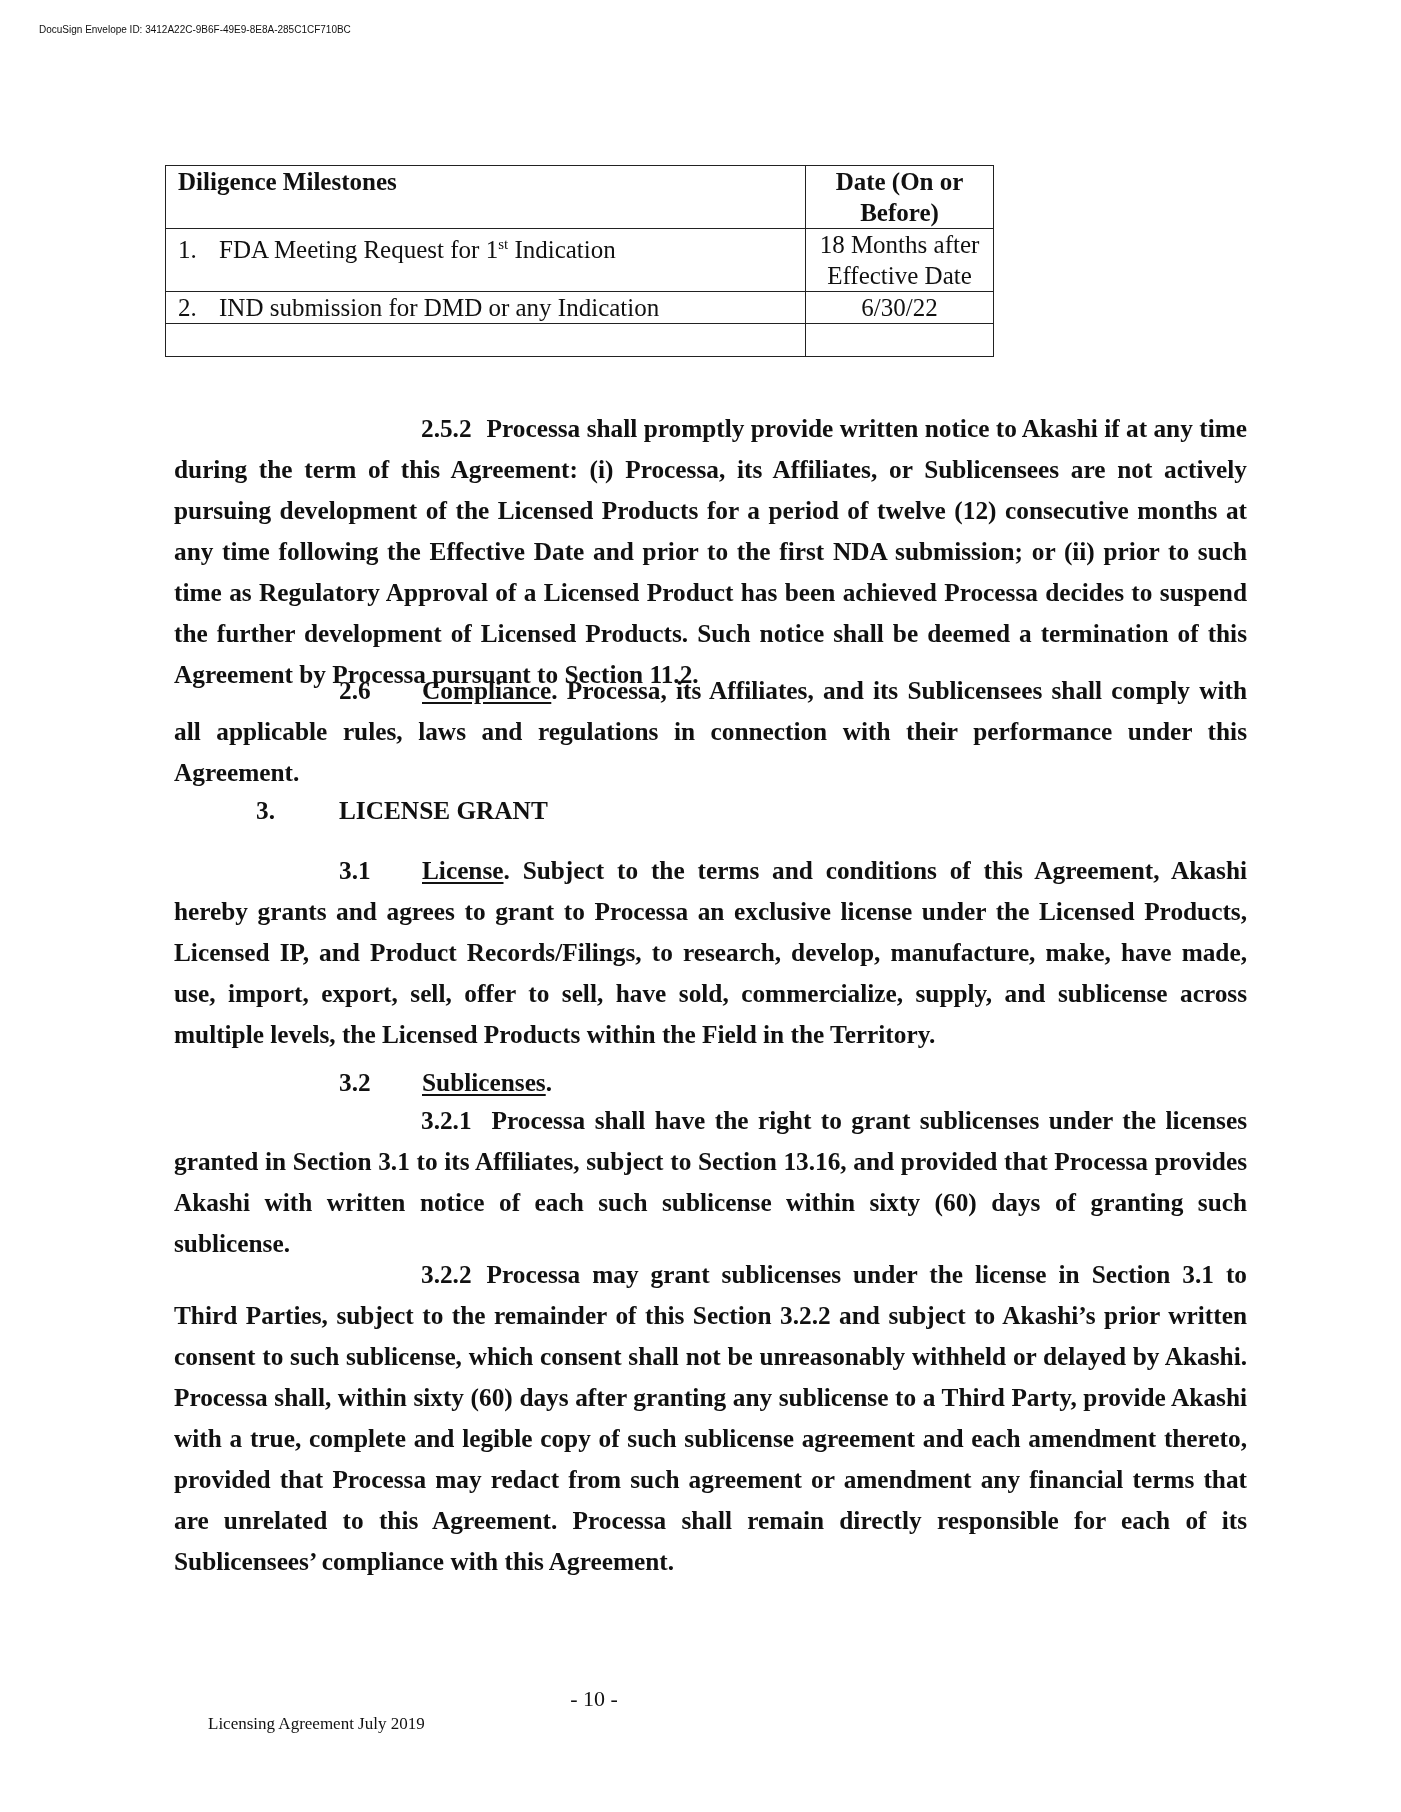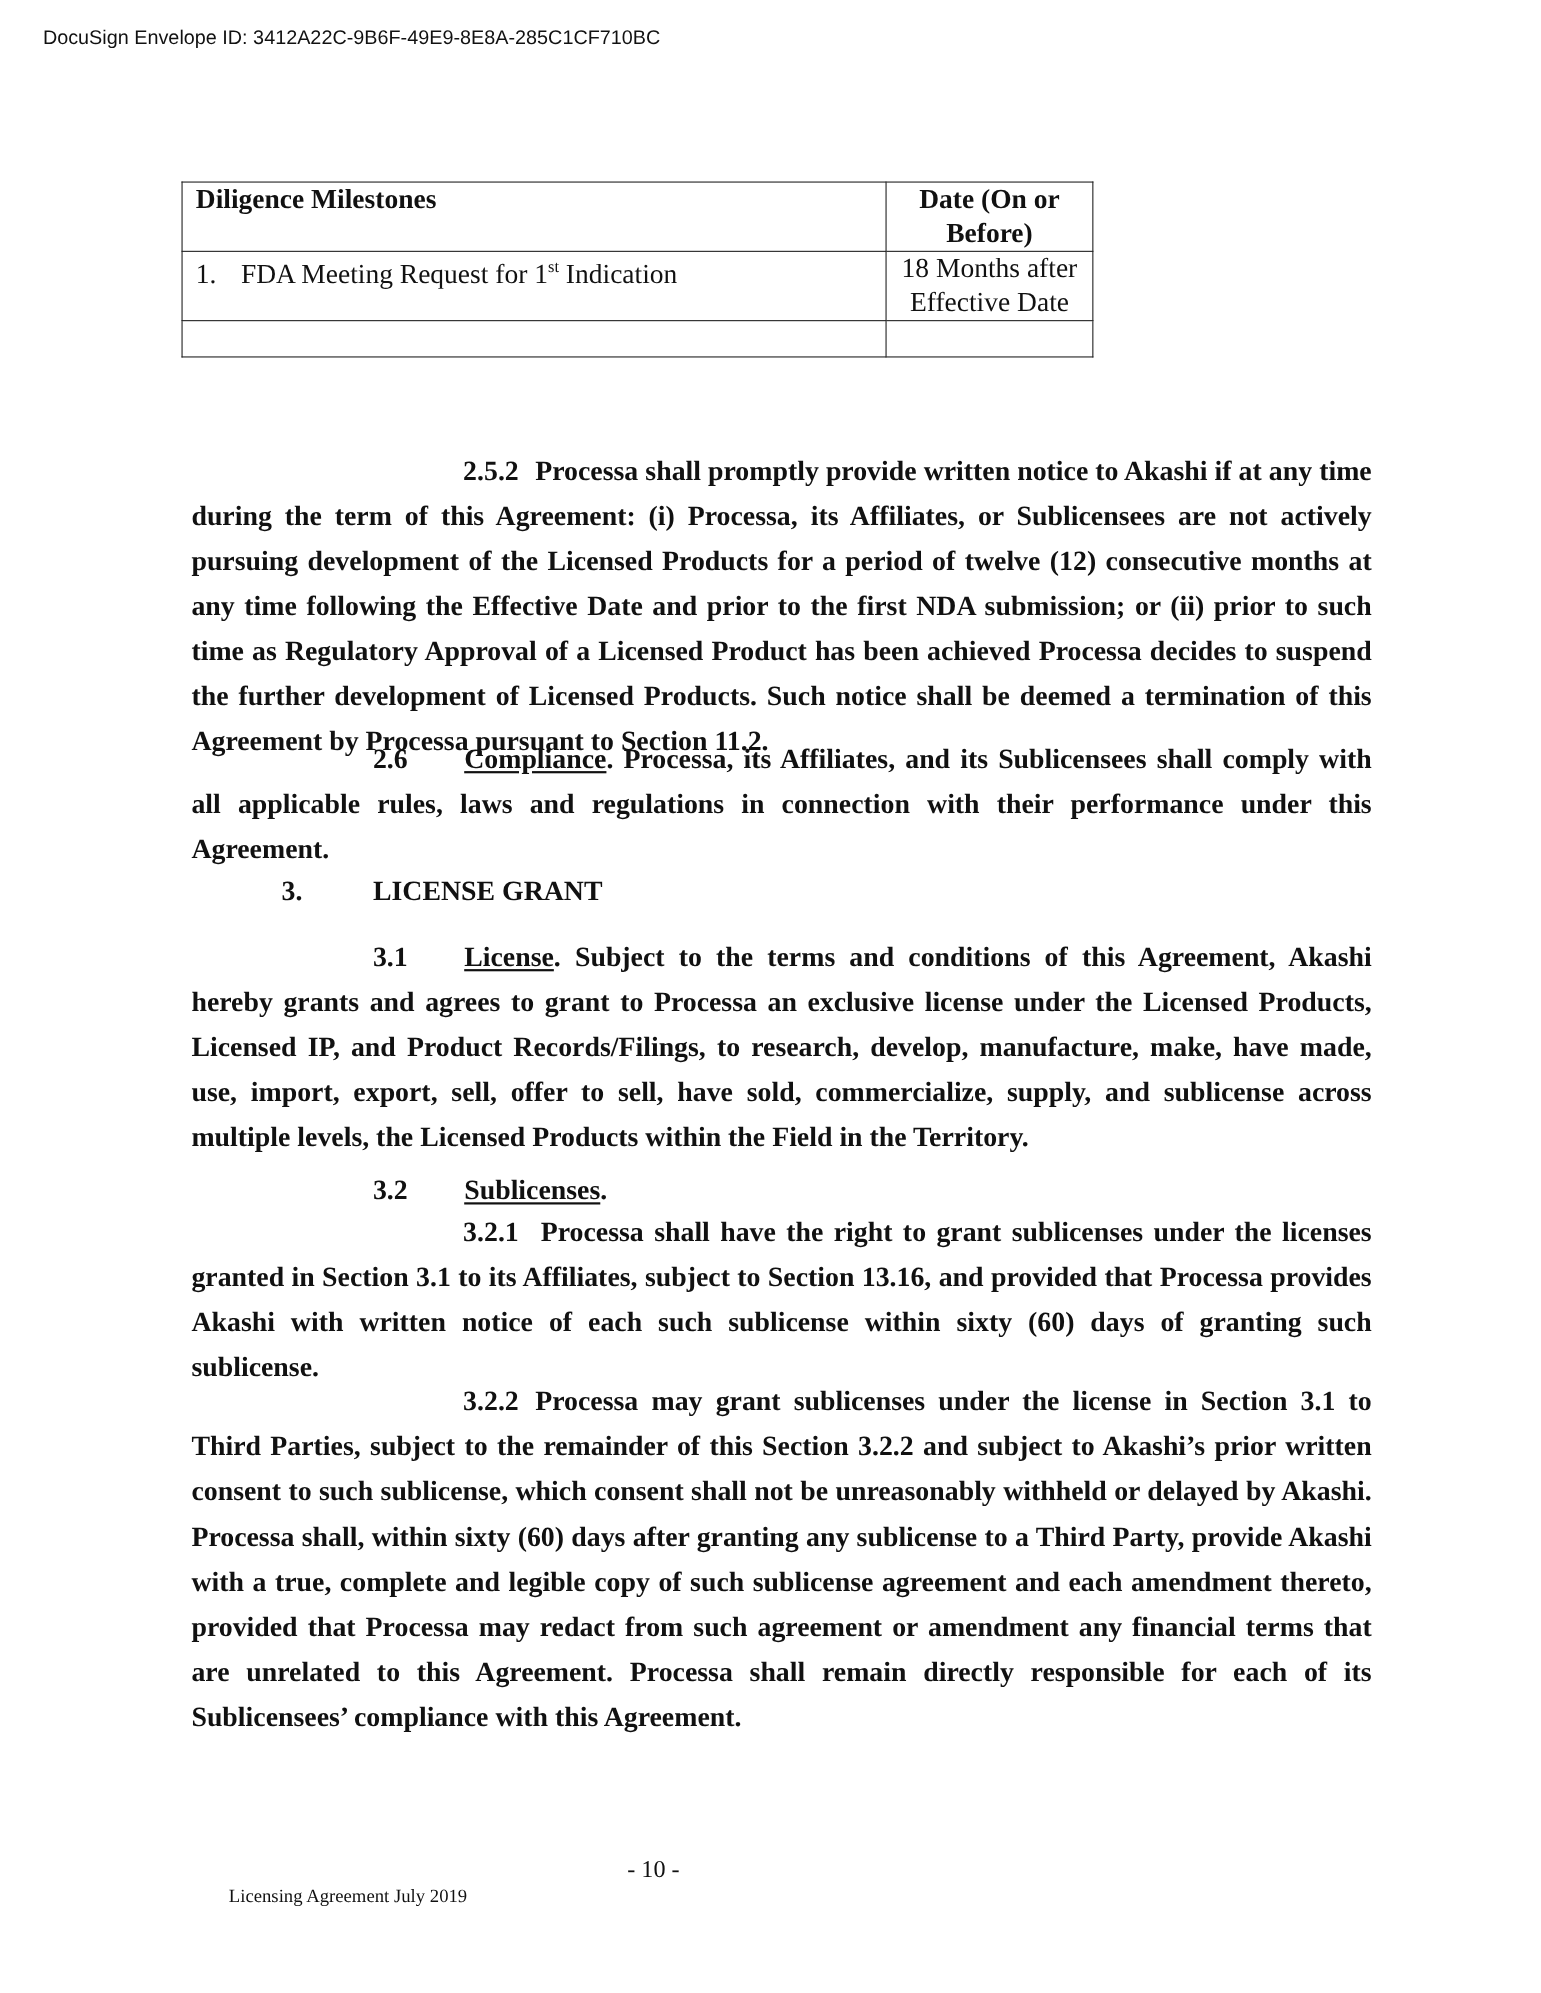--- a/index.html
+++ b/index.html
@@ -1,17 +1,17 @@
 <!DOCTYPE html>
 <html><head>
 <meta charset="utf-8">
 <style>
   html, body { margin:0; padding:0; background:#ffffff; }
   body { width:1401px; height:1812px; position:relative; overflow:hidden; color:#111; }
-  .envelope { position:absolute; left:39px; top:24px; font-family:"Liberation Sans", sans-serif; font-size:18px; color:#111; }
+  .envelope { position:absolute; left:39px; top:24px; font-family:"Liberation Sans", sans-serif; font-size:10px; color:#111; }
   table.milestones { position:absolute; left:165px; top:165px; width:829px; border-collapse:collapse; font-family:"Liberation Serif", serif; font-size:25px; }
   table.milestones td, table.milestones th { border:1.4px solid #222; padding:0 0 0 12px; vertical-align:top; line-height:31px; }
   table.milestones th { font-weight:bold; text-align:left; height:33px; }
   table.milestones th.date, table.milestones td.date { text-align:center; padding-left:0;margin-top:43px; }
   table.milestones td.col1 { width:627px; }
   .num { display:inline-block; width:41px; }
   .wrap { display:inline-block; vertical-align:top; }
   .row3 td { height:65px; }
   .empty td { height:32px; }
   .para { position:absolute; left:174px; width:1073px; font-family:"Liberation Serif", serif; font-size:25.3px; line-height:41px; text-align:justify; text-align-last:left;font-weight:bold; }
@@ -27,20 +27,24 @@
 <table class="milestones">
   <tbody>
       <tr>
     <th>Diligence Milestones</th>
     <th class="date">Date (On or Before)</th>
   </tr>
   <tr>
     <td class="col1"><span class="num">1.</span><span><span>FDA Meeting Request for 1</span><sup style="font-size:15px;">st</sup><span> Indication</span></span></td>
     <td class="date">18 Months after Effective Date</td>
   </tr>
+  <tr>
+    <td class="col1"><span class="num">2.</span><span>IND submission for DMD or any Indication</span></td>
+    <td class="date">6/30/22</td>
+  </tr>
   <tr class="empty">
     <td class="col1"></td>
     <td class="date"></td>
   </tr>
 </tbody>
   </table>
 
 <p class="para" style="top:408px;margin:0;"><span style="display:inline-block;width:247px;"></span><span>2.5.2</span><span style="display:inline-block;width:15px;"></span><span>Processa shall promptly provide written notice to Akashi if at any time during the term of this Agreement: (i)  Processa, its Affiliates, or Sublicensees are not actively pursuing development of the Licensed Products for a period of twelve (12) consecutive months at any time following the Effective Date and prior to the first NDA submission; or (ii) prior to such time as Regulatory Approval of a Licensed Product has been achieved Processa decides to suspend the further development of Licensed Products.  Such notice shall be deemed a termination of this Agreement by Processa pursuant to Section 11.2.</span></p>
 
 <p class="para" style="top:670px;margin:0;"><span style="display:inline-block;width:165px;"></span><span style="display:inline-block;width:83px;">2.6</span><u>Compliance</u><span>.  Processa, its Affiliates, and its Sublicensees shall comply with all applicable rules, laws and regulations in connection with their performance under this Agreement.</span></p>

